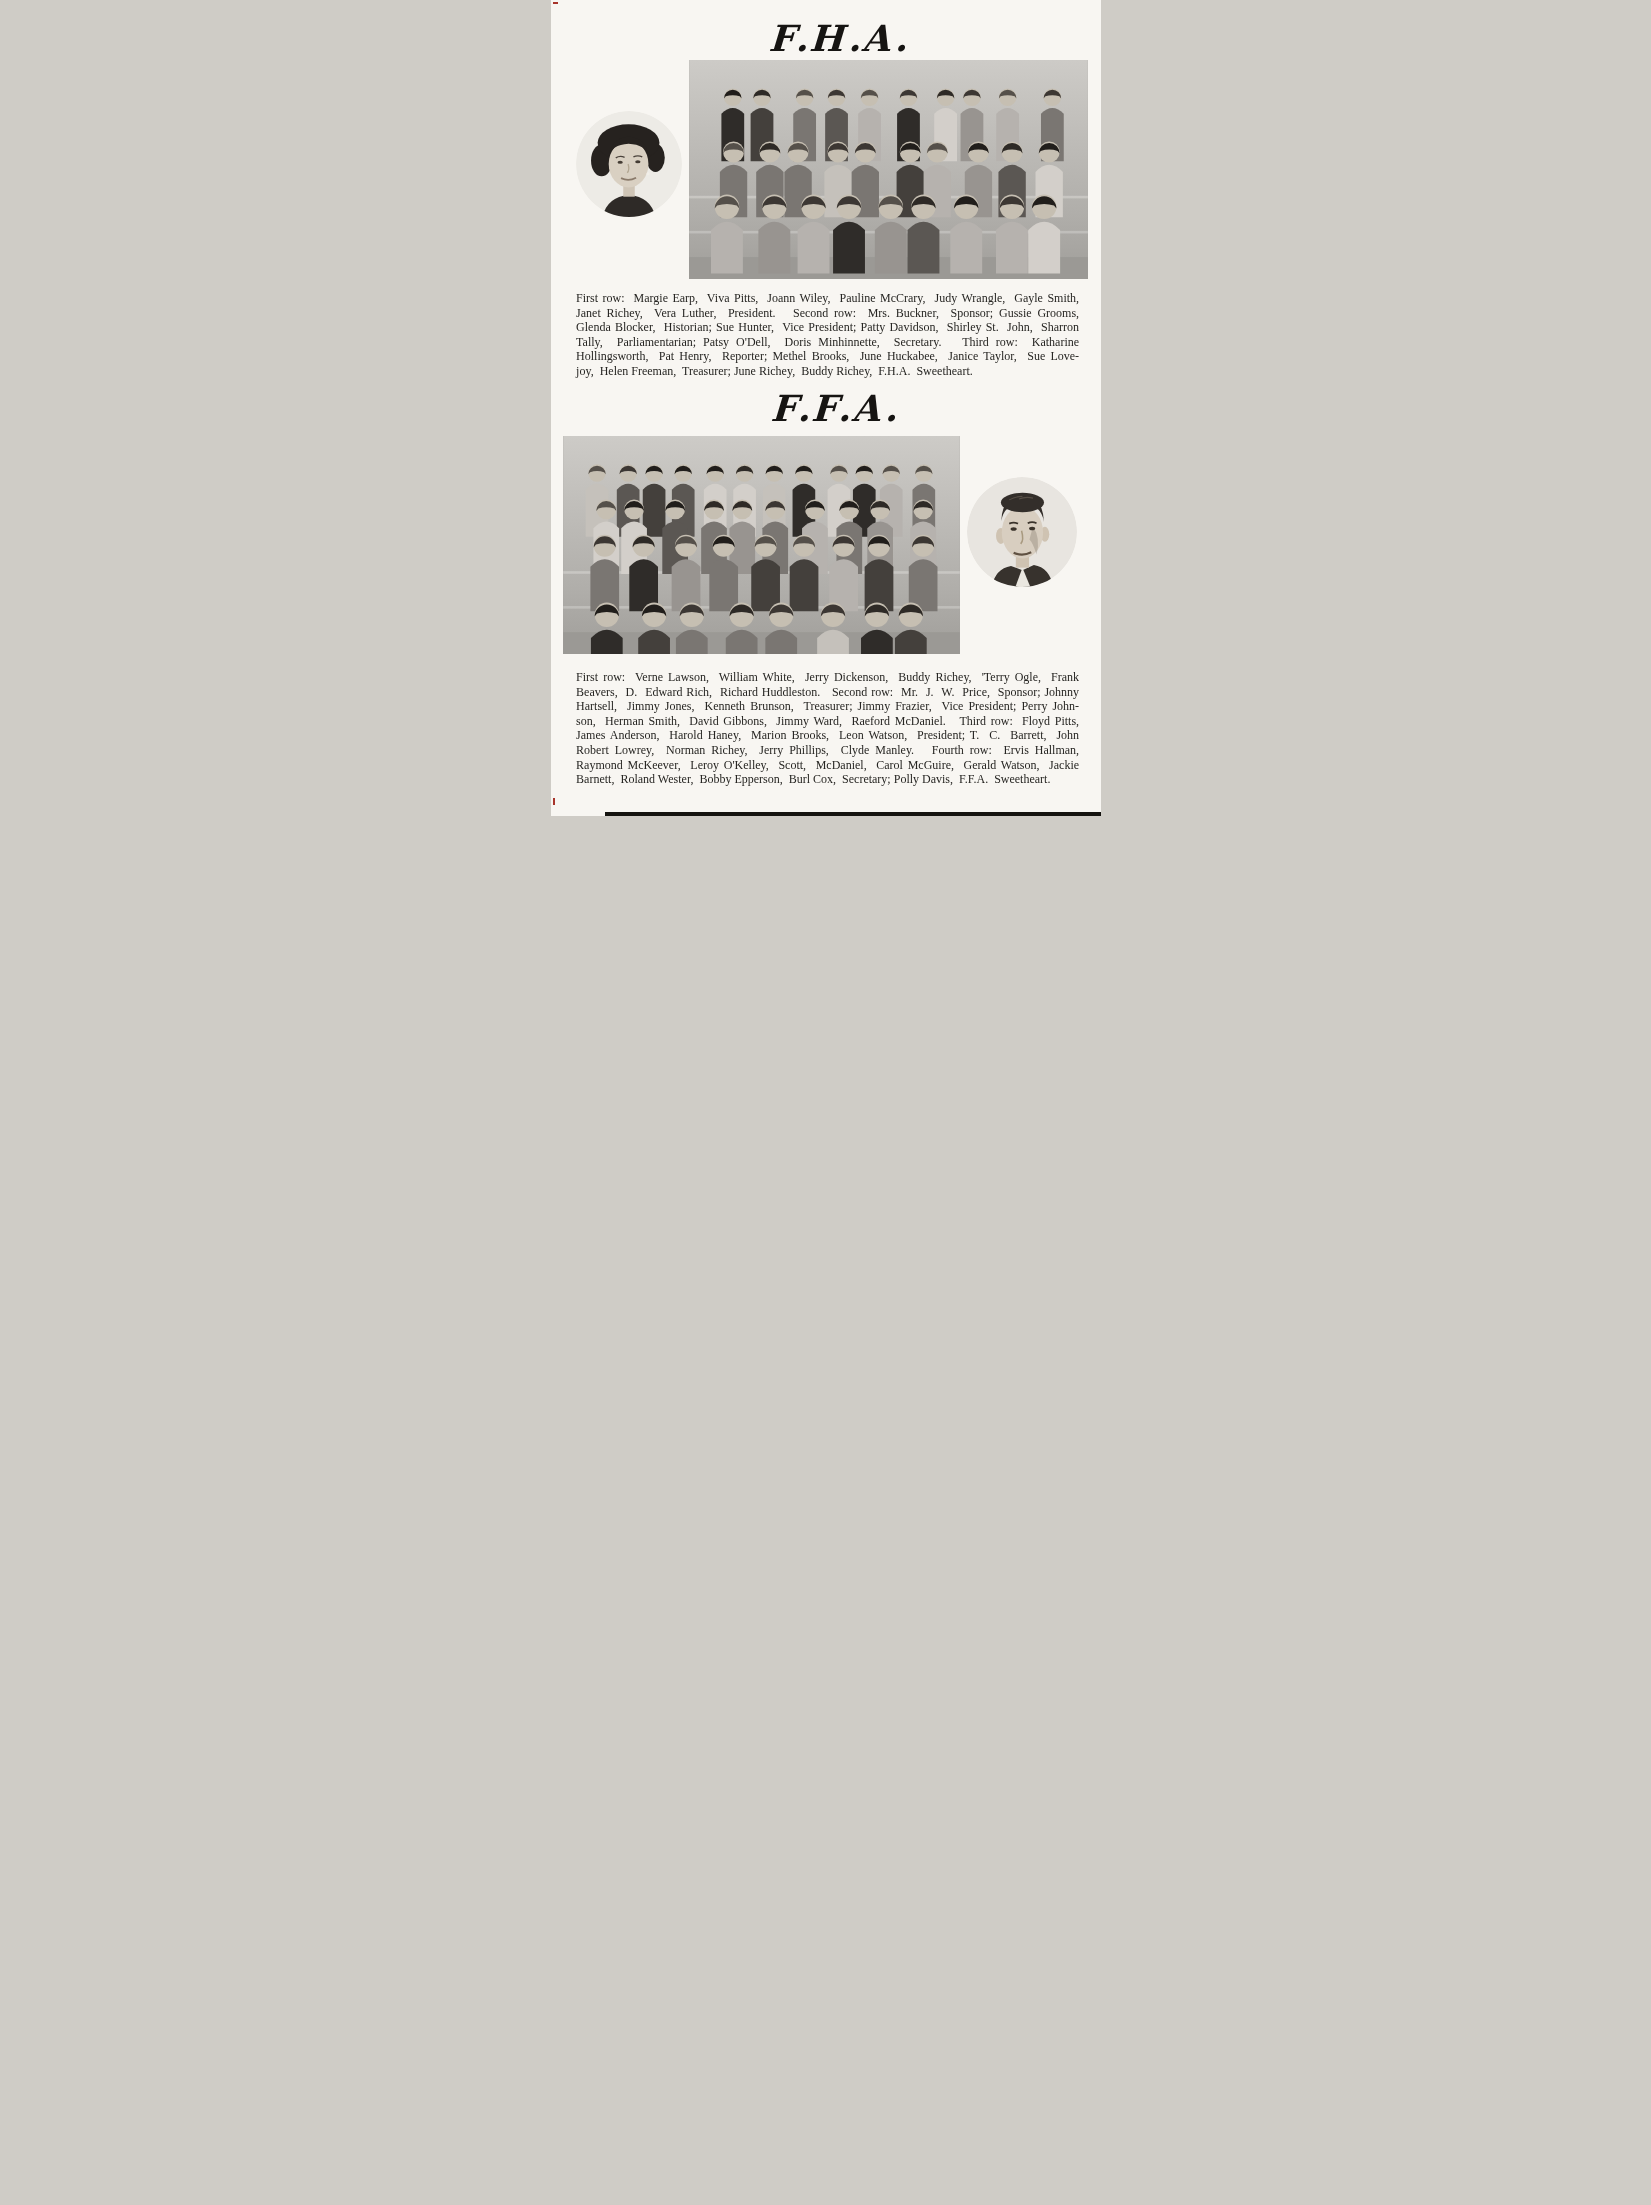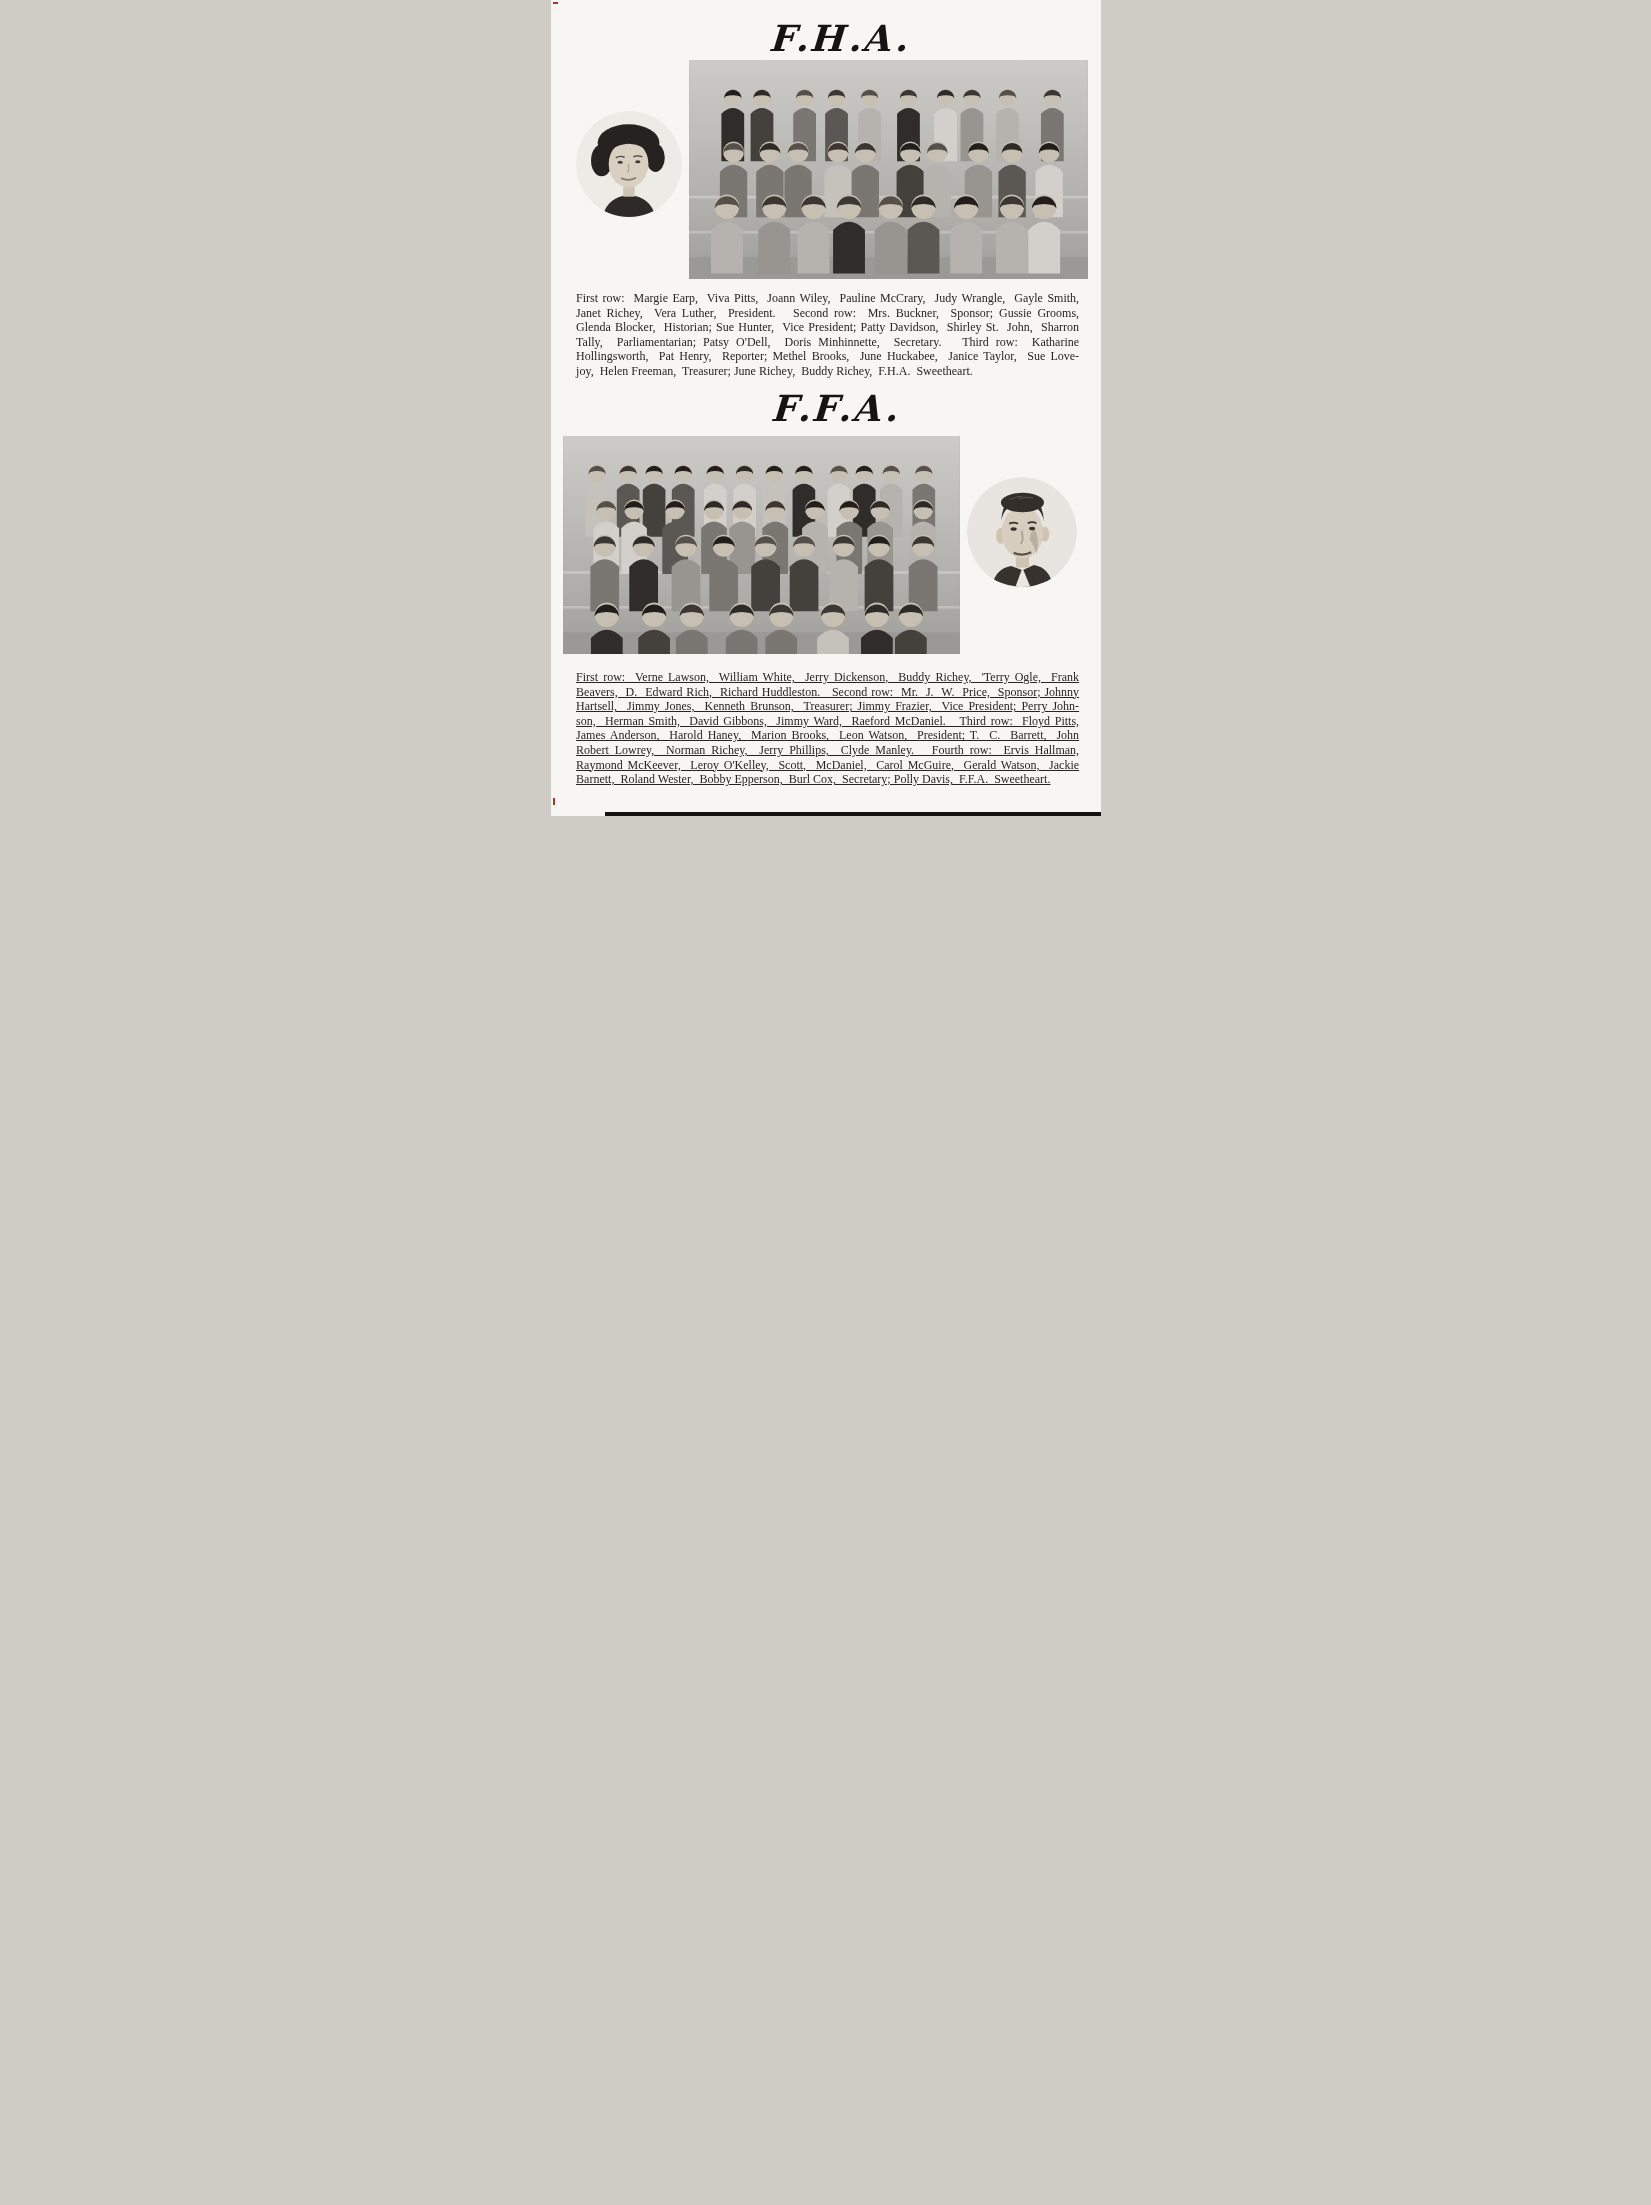--- a/index.html
+++ b/index.html
@@ -18,21 +18,21 @@
   .fha-photo{left:138px;top:60px;width:399px;height:219px;}
   .ffa-photo{left:12.8px;top:436px;width:397px;height:218px;}
   .portrait{position:absolute;border-radius:50%;overflow:hidden;}
   .portrait svg{display:block;width:100%;height:100%;}
   .left-portrait{left:25px;top:111px;width:106px;height:106px;}
   .right-portrait{left:416px;top:477px;width:110px;height:110px;}
   .caption{position:absolute;font-size:12px;line-height:14.6px;color:#262522;}
   .caption p{margin:0;text-align:justify;text-align-last:justify;}
   .caption p:last-child{text-align-last:left;}
   .fha-caption{left:25.6px;top:291px;width:503px;}
-  .ffa-caption{left:25.6px;top:670px;width:503px;text-decoration:underline;}
+  .ffa-caption{left:25.6px;top:670px;width:503px;}
   .bottom-strip{position:absolute;left:54px;top:812px;width:496px;height:3.5px;background:#15130f;}
   .red-mark-top{position:absolute;left:2.6px;top:1.8px;width:5.3px;height:2.2px;background:#a8342b;}
   .red-mark-bottom{position:absolute;left:2.2px;top:798px;width:2.2px;height:6.6px;background:#a8342b;}
 </style>
 </head>
 <body>
 
 <div class="page">
 
   <h1 class="club-title fha-title">F.H.A.</h1>

